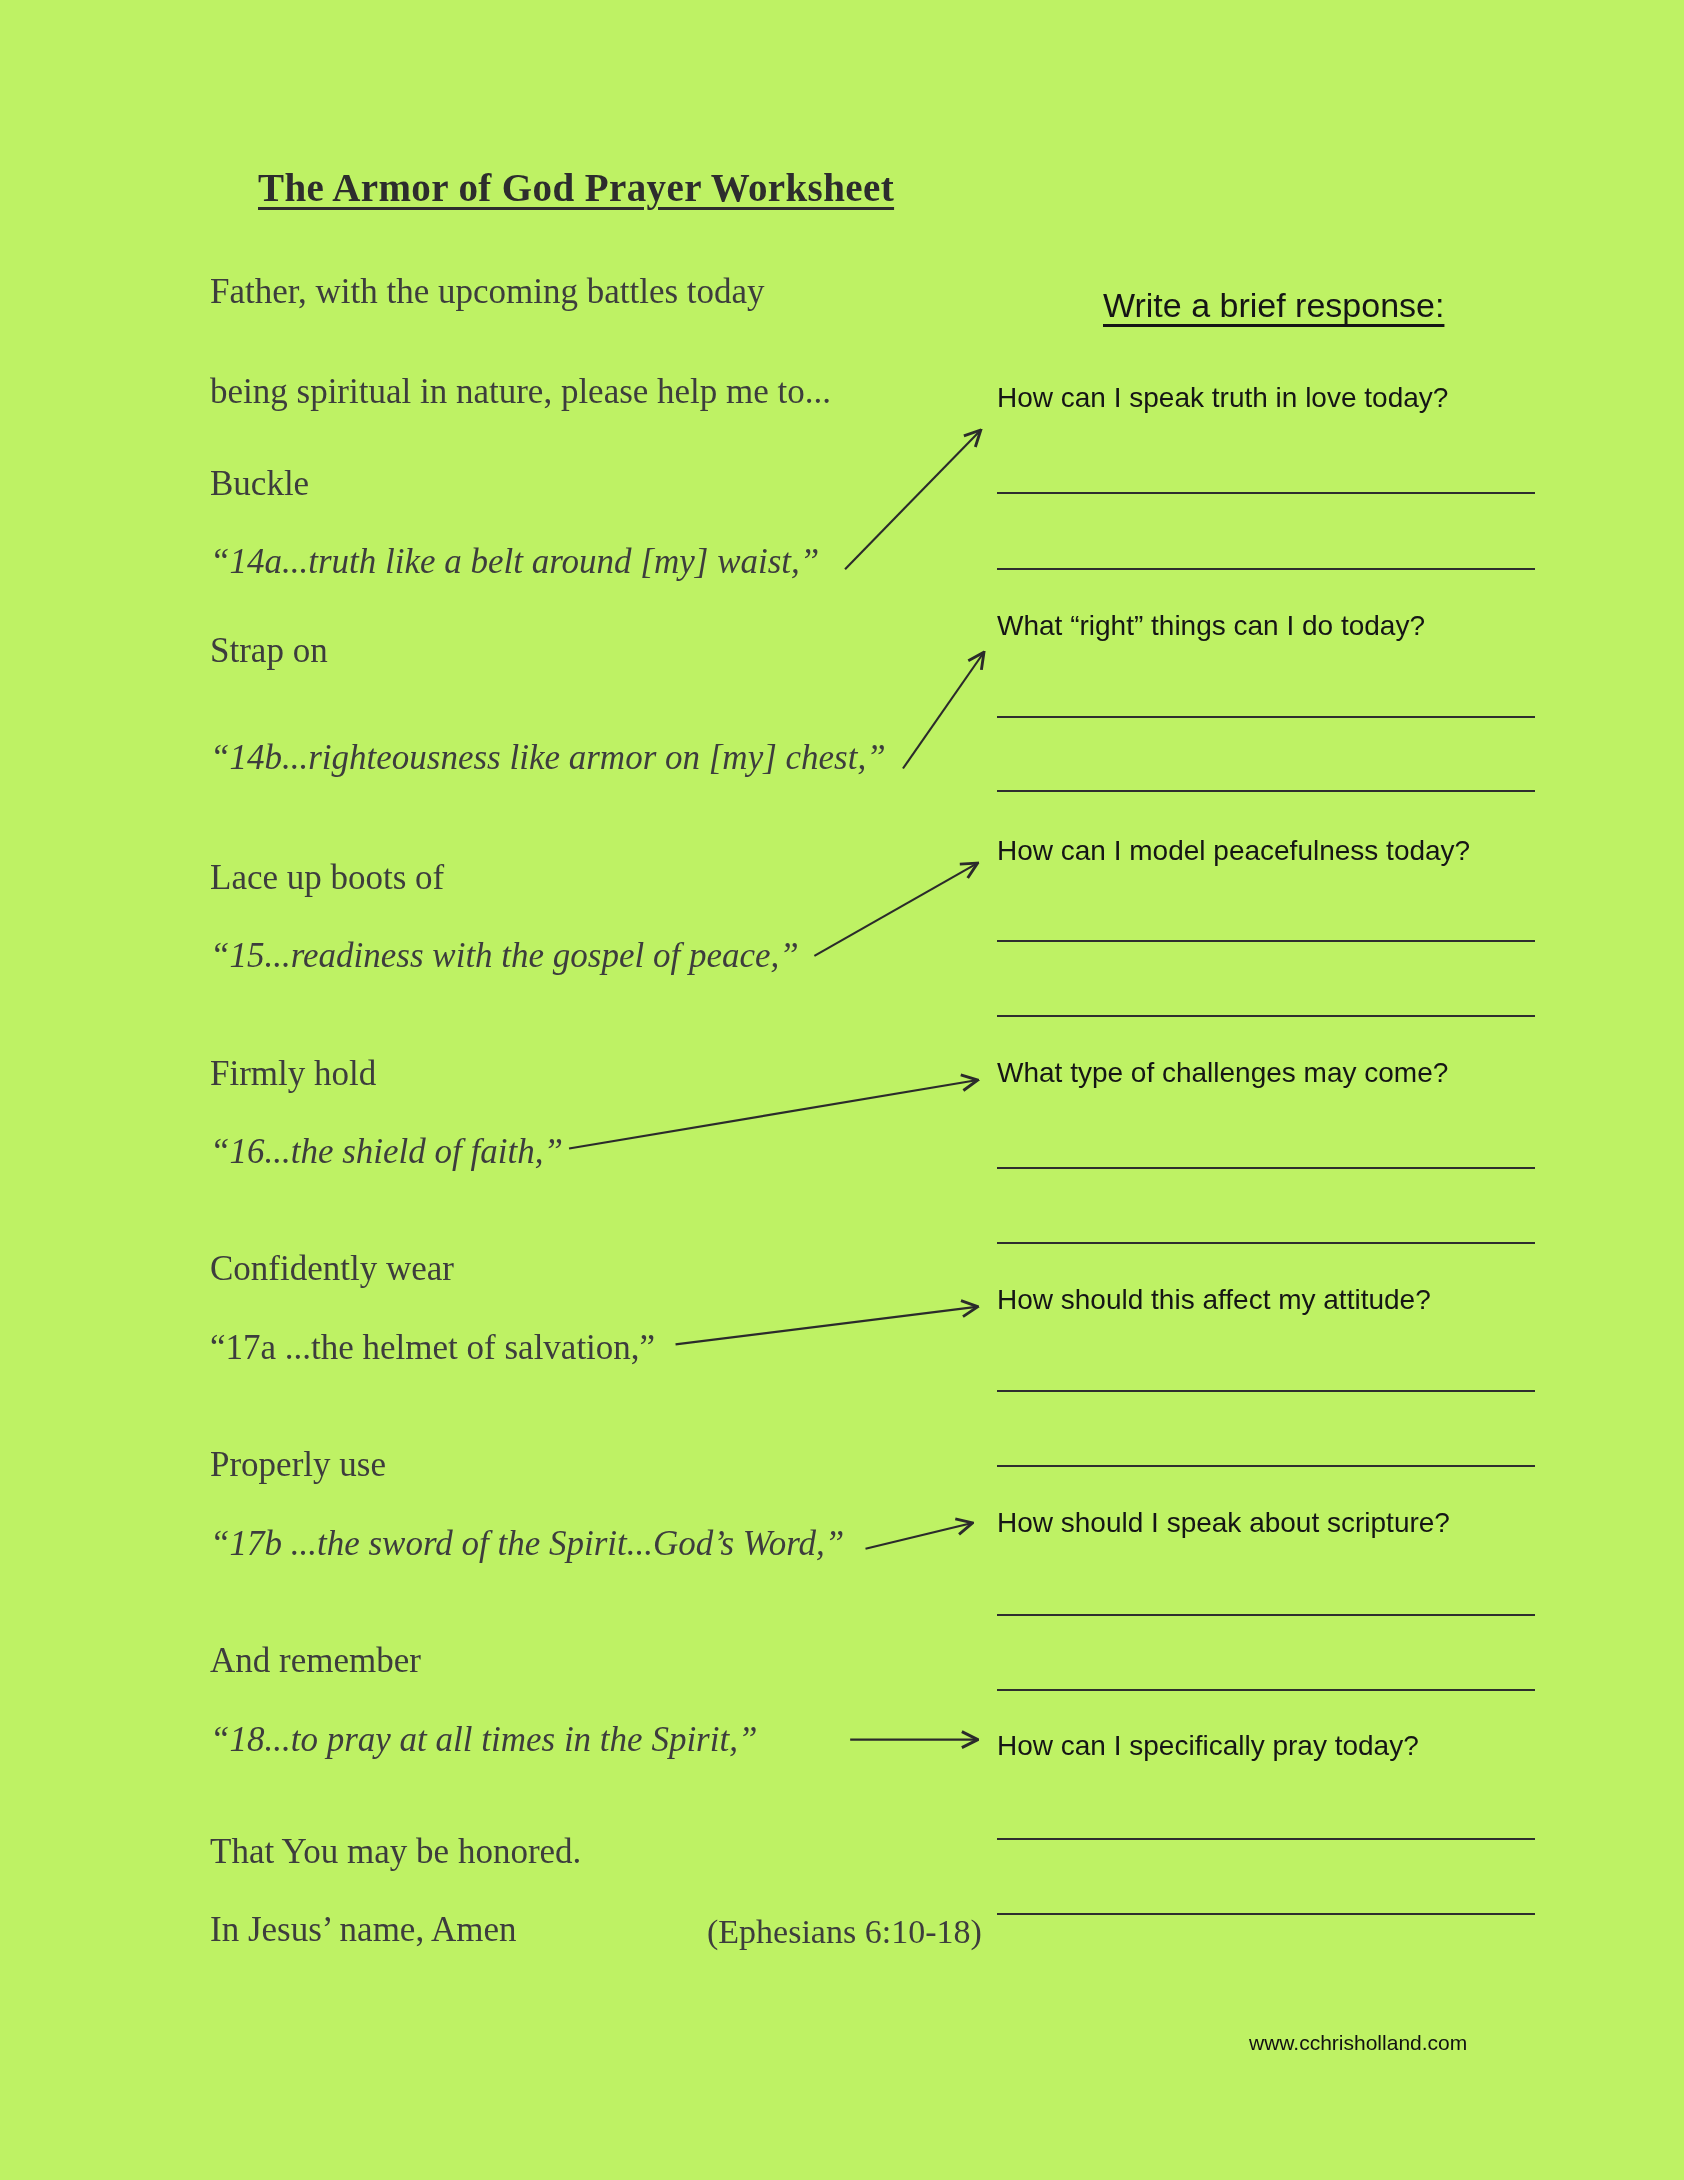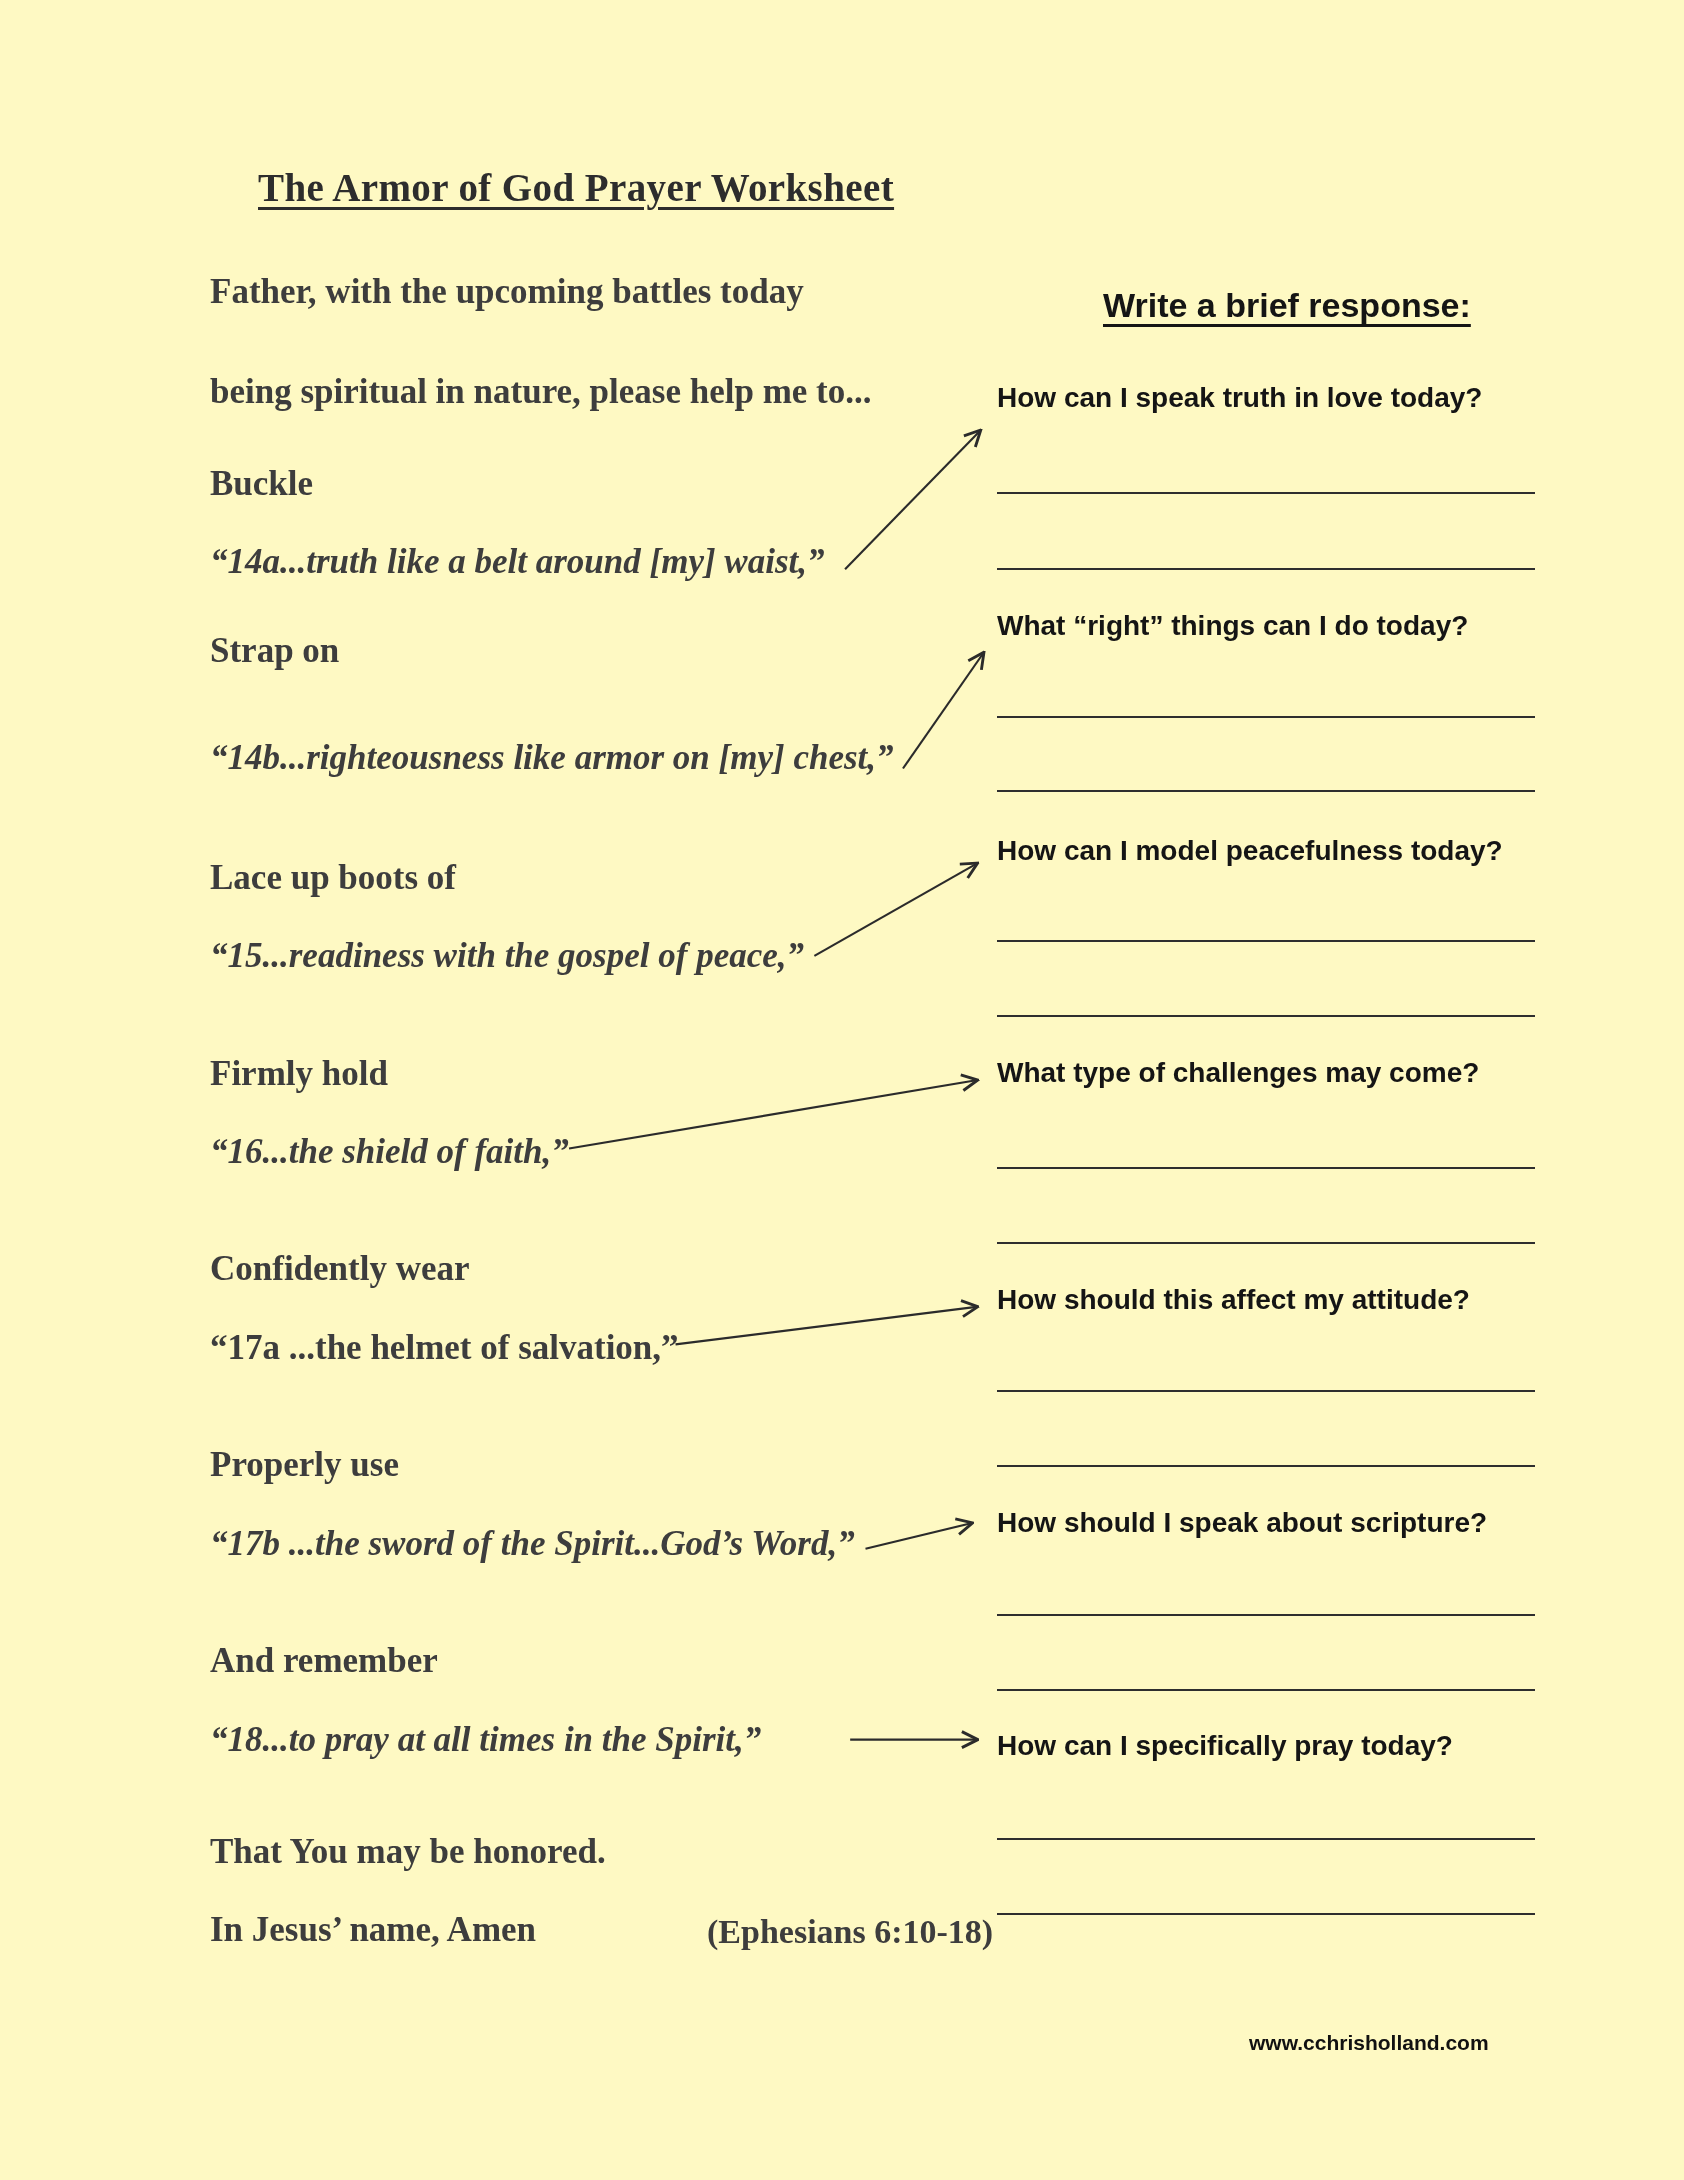--- a/index.html
+++ b/index.html
@@ -1,23 +1,23 @@
 <!DOCTYPE html>
 <html style="font-size:13.6px"><head>
 <meta charset="utf-8">
 <style>
   html,body{margin:0;padding:0;background:#ffffff;}
   #page{
     position:relative;
     width:1685px;height:2181px;
-    background:#fef9c3;
+    background:#bef264;
     overflow:hidden;
     font-family:"Liberation Serif", serif;
   }
-  .abs{position:absolute;white-space:nowrap;font-weight:bold;}
+  .abs{position:absolute;white-space:nowrap;}
   
   .serif{
     font-family:"Liberation Serif", serif;
     font-size:35px;color:#3d3d3d;line-height:1.1;
   }
   .quote{font-style:italic;}
   .quote.upright{font-style:normal;}
   .page-title{
     font-family:"Liberation Serif", serif;
     font-weight:bold;font-size:39px;color:#2d2d2d;

